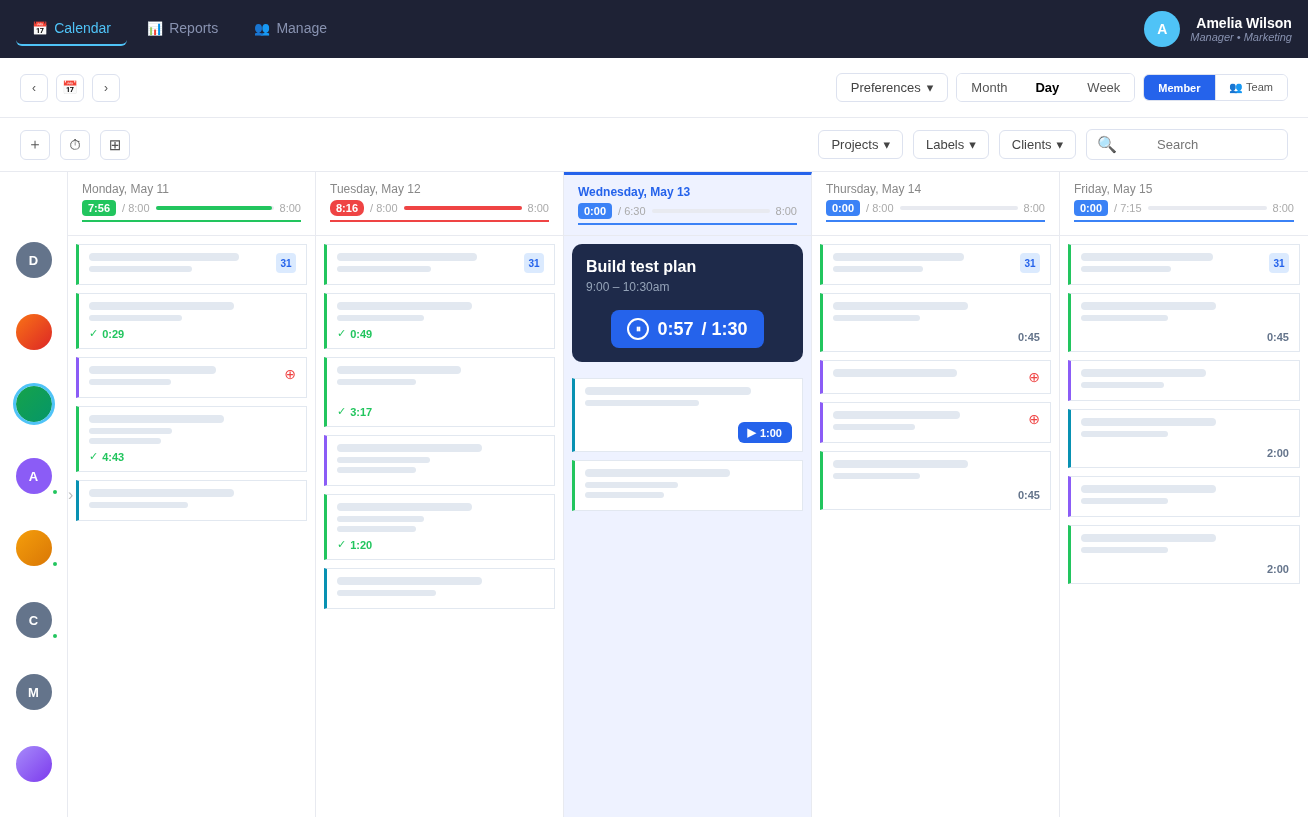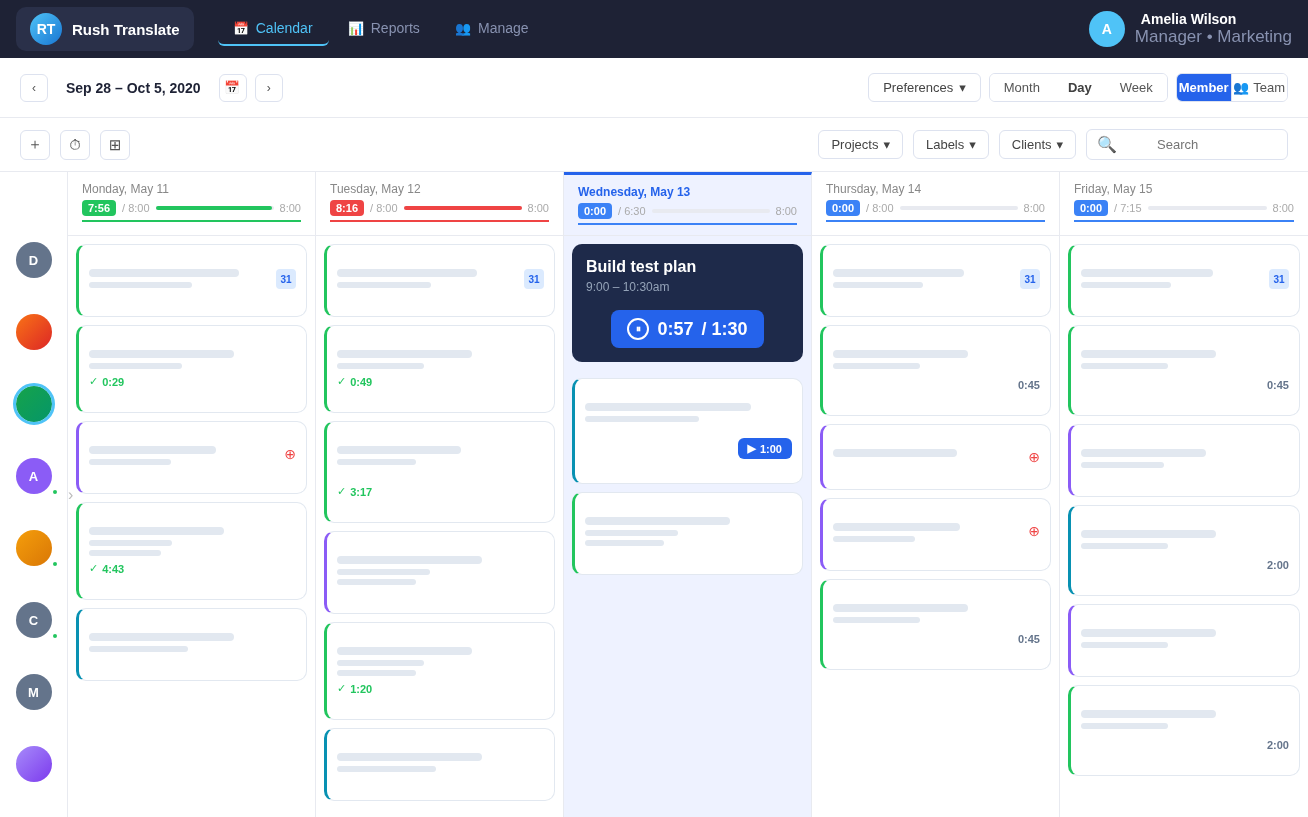--- a/index.html
+++ b/index.html
@@ -36,21 +36,21 @@
     .nav-link.active { color: #4fc3f7; border-bottom: 2px solid #4fc3f7; }
     .nav-link-icon { font-size: 13px; }
     .user-info { display: flex; align-items: center; gap: 10px; }
     .avatar-circle {
       width: 36px; height: 36px; border-radius: 50%;
       background: #4fc3f7; display: flex; align-items: center; justify-content: center;
       color: white; font-size: 14px; font-weight: bold;
     }
     .user-text { color: white; }
     .user-name { font-size: 14px; font-weight: 600; margin-left: 6px; }
-    .user-role { font-size: 17px; color: #8892b0; }
+    .user-role { font-size: 11px; color: #8892b0; font-style: italic; }
 
     
     .toolbar {
       background: white; border-bottom: 1px solid #e8eaf0;
       display: flex; align-items: center; padding: 0 20px;
       height: 60px; gap: 12px;
     }
     .date-nav { display: flex; align-items: center; gap: 8px; }
     .date-nav-btn {
       width: 28px; height: 28px; border: 1px solid #dde2ef;
@@ -74,24 +74,24 @@
       display: flex; align-items: center; gap: 6px;
       padding: 6px 14px; border: 1px solid #dde2ef;
       border-radius: 6px; background: white; cursor: pointer;
       font-size: 13px; color: #444;
     }
     .period-btns { display: flex; border: 1px solid #dde2ef; border-radius: 6px; overflow: hidden; }
     .period-btn {
       padding: 6px 14px; font-size: 13px; color: #555;
       background: white; cursor: pointer; border: none;
     }
-    .period-btn.active { color: #404040; font-weight: 600; }
+    .period-btn.active { color: #000000; font-weight: 600; }
     .view-mode-btns { display: flex; border: 1px solid #dde2ef; border-radius: 6px; overflow: hidden; }
     .view-mode-btn {
-      padding: 6px 2px; font-size: 13px; color: #555;
+      padding: 6px 14px; font-size: 11px; color: #555;
       background: white; cursor: pointer; border: none; border-left: 1px solid #dde2ef;
     }
     .view-mode-btn:first-child { border-left: none; }
     .view-mode-btn.active { background: #2563eb; color: white; font-weight: 600; }
 
     
     .toolbar2 {
       background: white; border-bottom: 1px solid #e8eaf0;
       display: flex; align-items: center; padding: 0 20px;
       height: 54px; gap: 10px;
@@ -167,21 +167,21 @@
     }
     .day-header:last-child { border-right: none; }
     .day-name { font-size: 12px; color: #888; margin-bottom: 4px; }
     .day-name.active { color: #2563eb; font-weight: 600; }
     .day-bar-row { display: flex; align-items: center; gap: 6px; }
     .day-time-badge {
       font-size: 11px; font-weight: 700; color: white;
       padding: 2px 6px; border-radius: 4px;
     }
     .badge-green { background: #22c55e; }
-    .badge-red { background: #ef4444; }
+    .badge-red { background: #ef4444; border-radius: 7px; }
     .badge-blue { background: #3b82f6; }
     .day-bar-track {
       flex: 1; height: 4px; background: #e8eaf0; border-radius: 2px;
     }
     .day-bar-fill { height: 4px; border-radius: 2px; }
     .fill-green { background: #22c55e; }
     .fill-red { background: #ef4444; }
     .fill-blue { background: #3b82f6; }
     .day-max { font-size: 11px; color: #aaa; margin-left: auto; }
 
@@ -196,22 +196,22 @@
       background: white;
       min-height: 600px;
       padding: 8px;
       display: flex; flex-direction: column; gap: 8px;
     }
     .day-col:last-child { border-right: none; }
 
     
     .task-card {
       border: 1px solid #e2e8f0;
-      border-radius: 10px;
-      padding: 24px 10px;
+      border-radius: 0;
+      padding: 8px 10px;
       background: white;
       position: relative;
     }
     .num-badge { width: 20px; height: 20px; border-radius: 4px; background: #dbeafe; font-size: 10px; color: #2563eb; display: flex; align-items: center; justify-content: center; font-weight: 700; }
 
     
     .task-card-active {
       background: #1e2a4a;
       border-radius: 10px;
       padding: 14px;
@@ -239,24 +239,20 @@
       display: flex; align-items: center; gap: 4px;
     }
 
     
     .skel { background: #e2e8f0; border-radius: 4px; margin-bottom: 4px; }
   </style>
 </head>
 <body>
 
 <nav class="topnav">
-  <div class="brand">
-    <div class="brand-logo">RT</div>
-    <span class="brand-name">Rush Translate</span>
-  </div>
   <div class="nav-links">
     <a class="nav-link active">
       <span class="nav-link-icon">📅</span>
       <span>Calendar</span>
     </a>
     <a class="nav-link">
       <span class="nav-link-icon">📊</span>
       <span>Reports</span>
     </a>
     <a class="nav-link">
@@ -271,21 +267,20 @@
     <div class="user-text">
       <div class="user-name">Amelia Wilson</div>
       <div class="user-role">Manager • Marketing</div>
     </div>
   </div>
 </nav>
 
 <div class="toolbar">
   <div class="date-nav">
     <button class="date-nav-btn">‹</button>
-    <span class="date-range">Sep 28 – Oct 5, 2020</span>
     <button class="calendar-icon-btn">📅</button>
     <button class="date-nav-btn">›</button>
   </div>
   <div class="toolbar-spacer"></div>
   <div class="view-controls">
     <button class="pref-btn">
       <span>Preferences</span>
       <span>▾</span>
     </button>
     <div class="period-btns">

